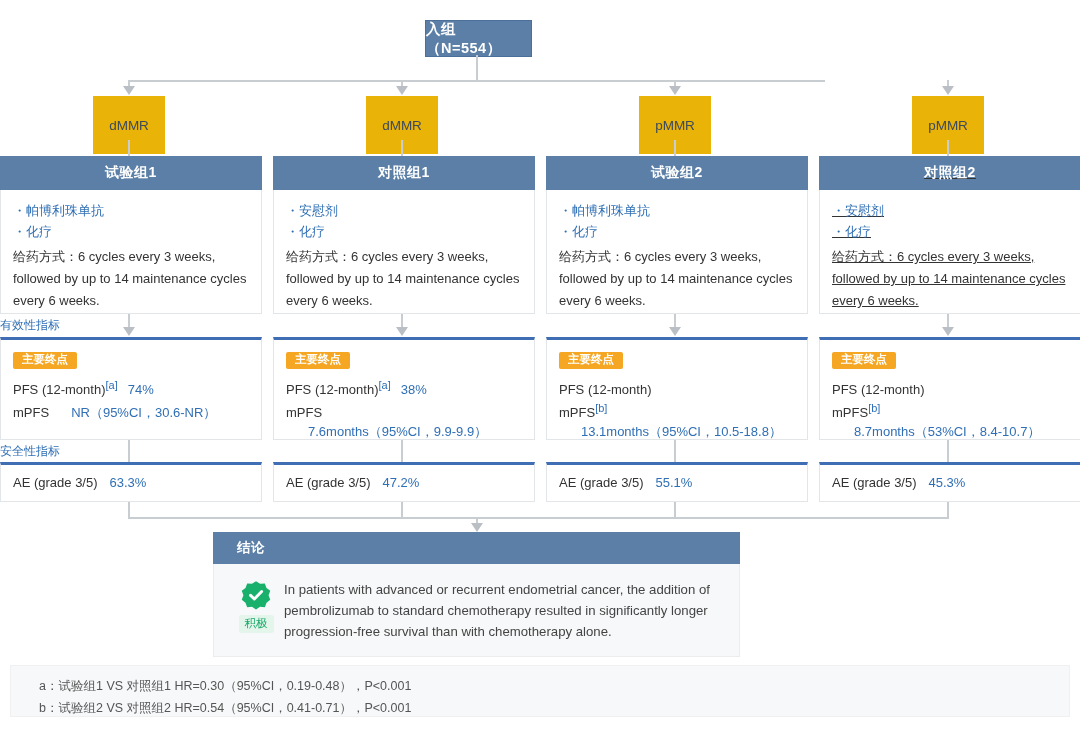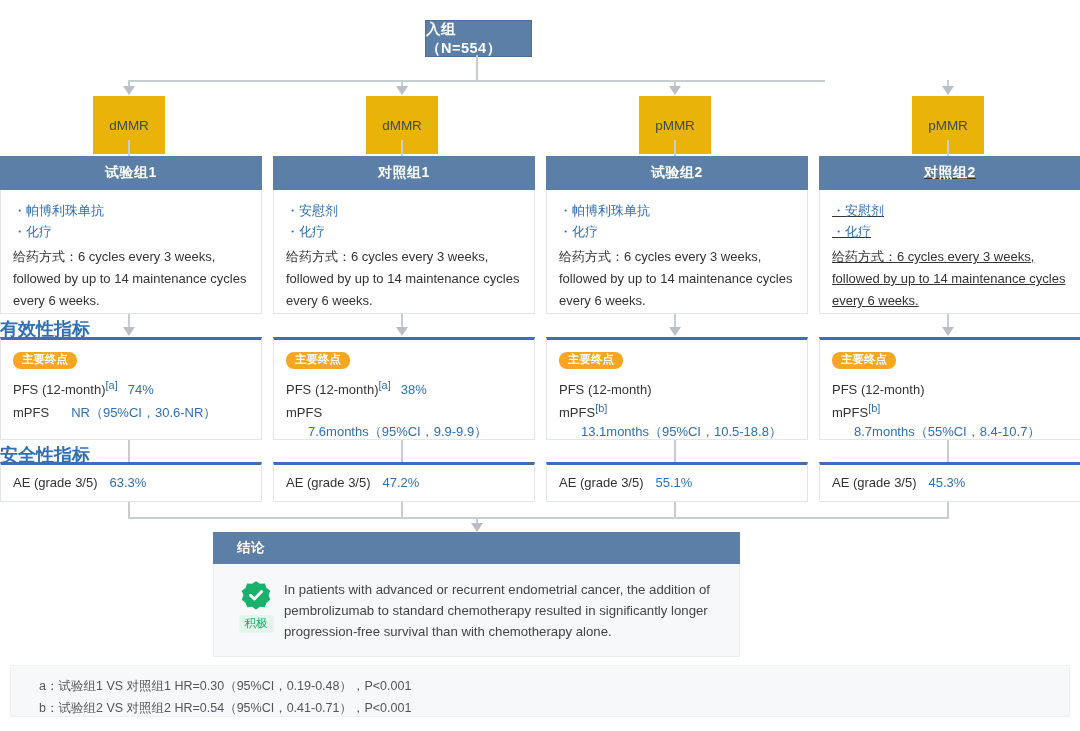--- a/index.html
+++ b/index.html
@@ -55,37 +55,37 @@
   .regimen{height:124px;}
   .bullet{
     color:#2f6fb5;font-size:13px;line-height:21px;white-space:nowrap;
   }
   .dose{
     color:#333;font-size:13px;line-height:22px;margin-top:4px;
   }
 
   
   .sec-label{
-    position:absolute;left:0;font-size:18px;font-weight:bold;color:#2f6fb5;
+    position:absolute;left:0;font-size:12px;font-weight:normal;color:#2f6fb5;
   }
 
   
   .metric-card{
     position:absolute;width:262px;box-sizing:border-box;
     background:#fff;
     border:1px solid #e3e6e9;
     border-top:3px solid #3f6eb5;
     padding:9px 12px 10px 12px;
   }
   .eff-card{top:337px;height:103px;}
   .saf-card{top:462px;height:40px;display:flex;align-items:center;}
 
   .pill-primary{
     display:inline-block;background:#f5a623;color:#fff;
-    font-size:11.5px;font-weight:bold;border-radius:8px;
+    font-size:11.5px;font-weight:bold;border-radius:2px;
     padding:2px 9px 3px 9px;line-height:1;margin-bottom:7px;
   }
   .row{font-size:13px;line-height:19px;color:#333;white-space:nowrap;}
   .row.wrap{white-space:normal;}
   .lbl{display:inline-block;}
   .sup{
     color:#2f6fb5;font-size:11px;vertical-align:super;
   }
   .val{color:#2f6fb5;margin-left:10px;}
   .val-ind{color:#2f6fb5;display:inline-block;margin-left:22px;}
@@ -253,21 +253,21 @@
       <span class="lbl">mPFS</span><span class="sup">[b]</span><span class="val-ind">13.1months（95%CI，10.5-18.8）</span>
     </div>
   </div>
 
   <div class="metric-card eff-card" style="left:819px;">
     <span class="pill-primary">主要终点</span>
     <div class="row">
       <span class="lbl">PFS (12-month)</span><span class="sup"></span><span class="val"></span>
     </div>
     <div class="row wrap">
-      <span class="lbl">mPFS</span><span class="sup">[b]</span><span class="val-ind">8.7months（55%CI，8.4-10.7）</span>
+      <span class="lbl">mPFS</span><span class="sup">[b]</span><span class="val-ind">8.7months（53%CI，8.4-10.7）</span>
     </div>
   </div>
 
   <div class="sec-label" style="top:443px;left:0px;">安全性指标</div>
 
   <div class="line vline" style="left:128px;top:440px;height:22px;"></div>
   <div class="line vline" style="left:401px;top:440px;height:22px;"></div>
   <div class="line vline" style="left:674px;top:440px;height:22px;"></div>
   <div class="line vline" style="left:947px;top:440px;height:22px;"></div>
 

